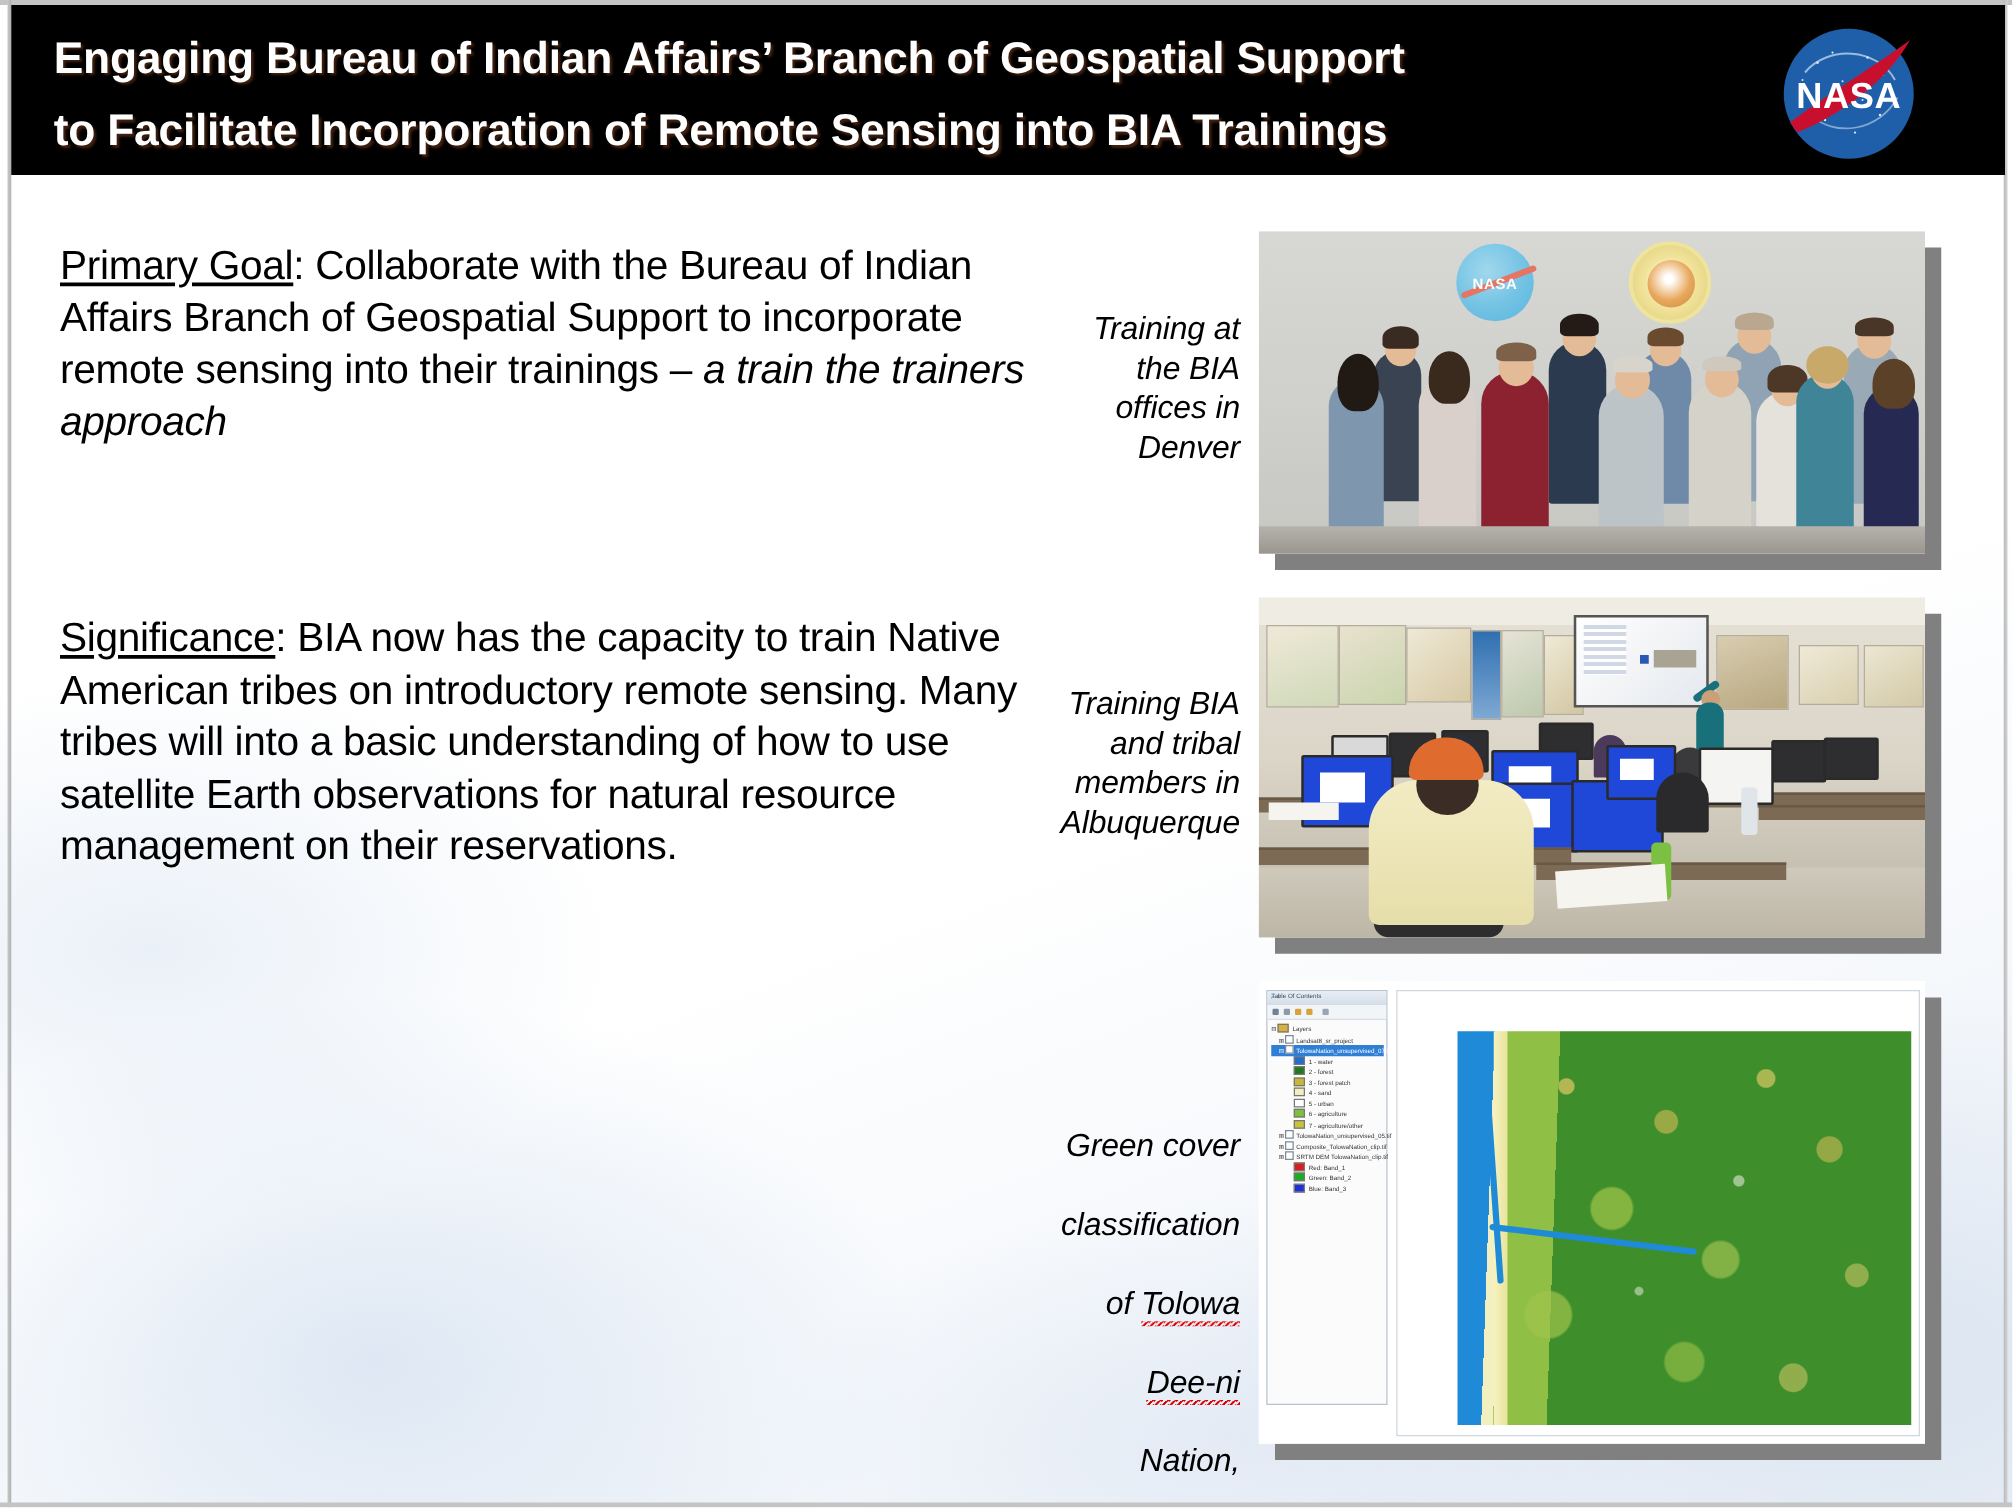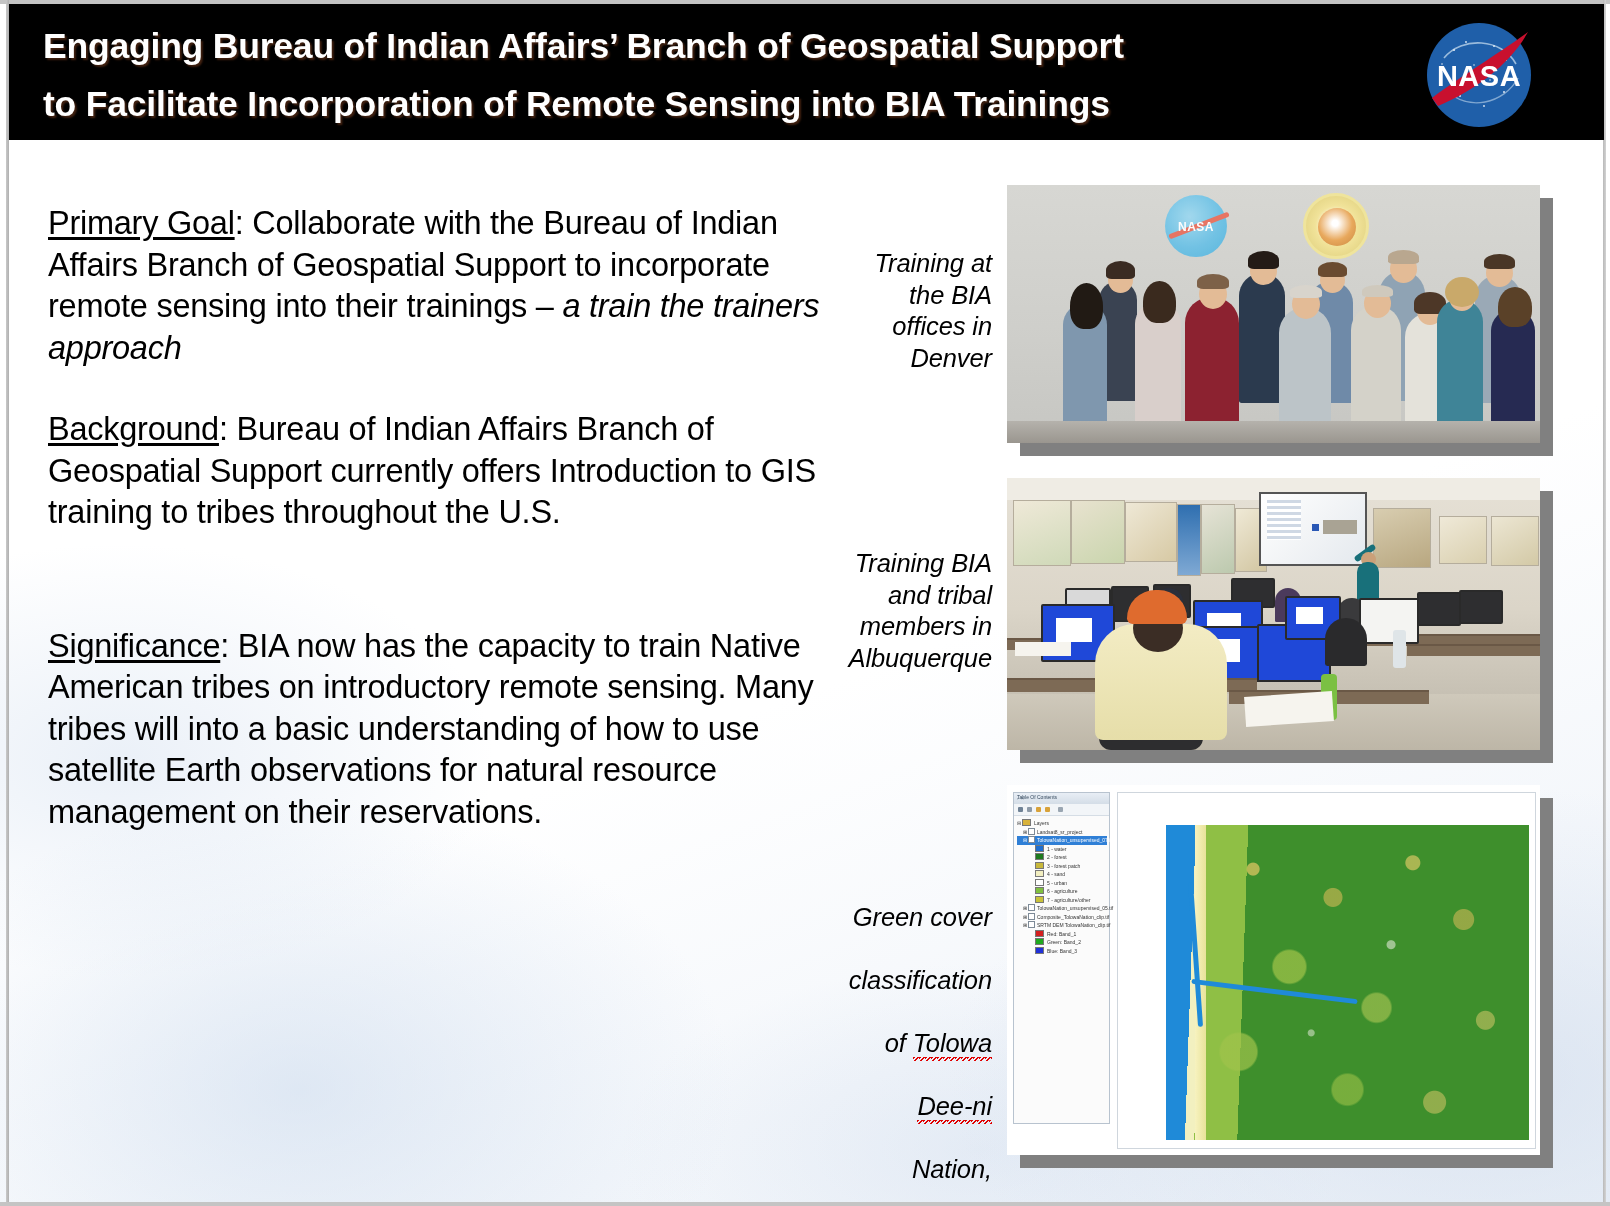--- a/index.html
+++ b/index.html
@@ -76,21 +76,21 @@
     left: 1415px;
     top: 16px;
     width: 110px;
     height: 110px;
   }
 
   
   .body-col {
     position: absolute;
     left: 48px;
-    top: 203px;
+    top: 192px;
     width: 790px;
   }
   .para {
     font-family: "Liberation Sans", sans-serif;
     font-size: 32.5px;
     line-height: 41.5px;
     color: #000000;
     letter-spacing: -0.25px;
     margin: 0;
   }
@@ -316,23 +316,20 @@
   </div>
 
   <div class="body-col">
 
     <p class="para">
       <span class="lead">Primary Goal</span><span>: Collaborate with the Bureau of Indian Affairs Branch of Geospatial Support to incorporate remote sensing into their trainings – </span><span class="ital">a train the trainers approach</span>
     </p>
 
     <div class="gap-lg"></div>
 
-    <p class="para">
-      <span class="lead">Background</span><span>: Bureau of Indian Affairs Branch of Geospatial Support currently offers Introduction to GIS training to tribes throughout the U.S.</span>
-    </p>
 
     <div class="gap-lg"></div>
 
 
     <div class="gap-sm"></div>
 
 
     <div class="gap-sm"></div>
 
     <p class="para">

